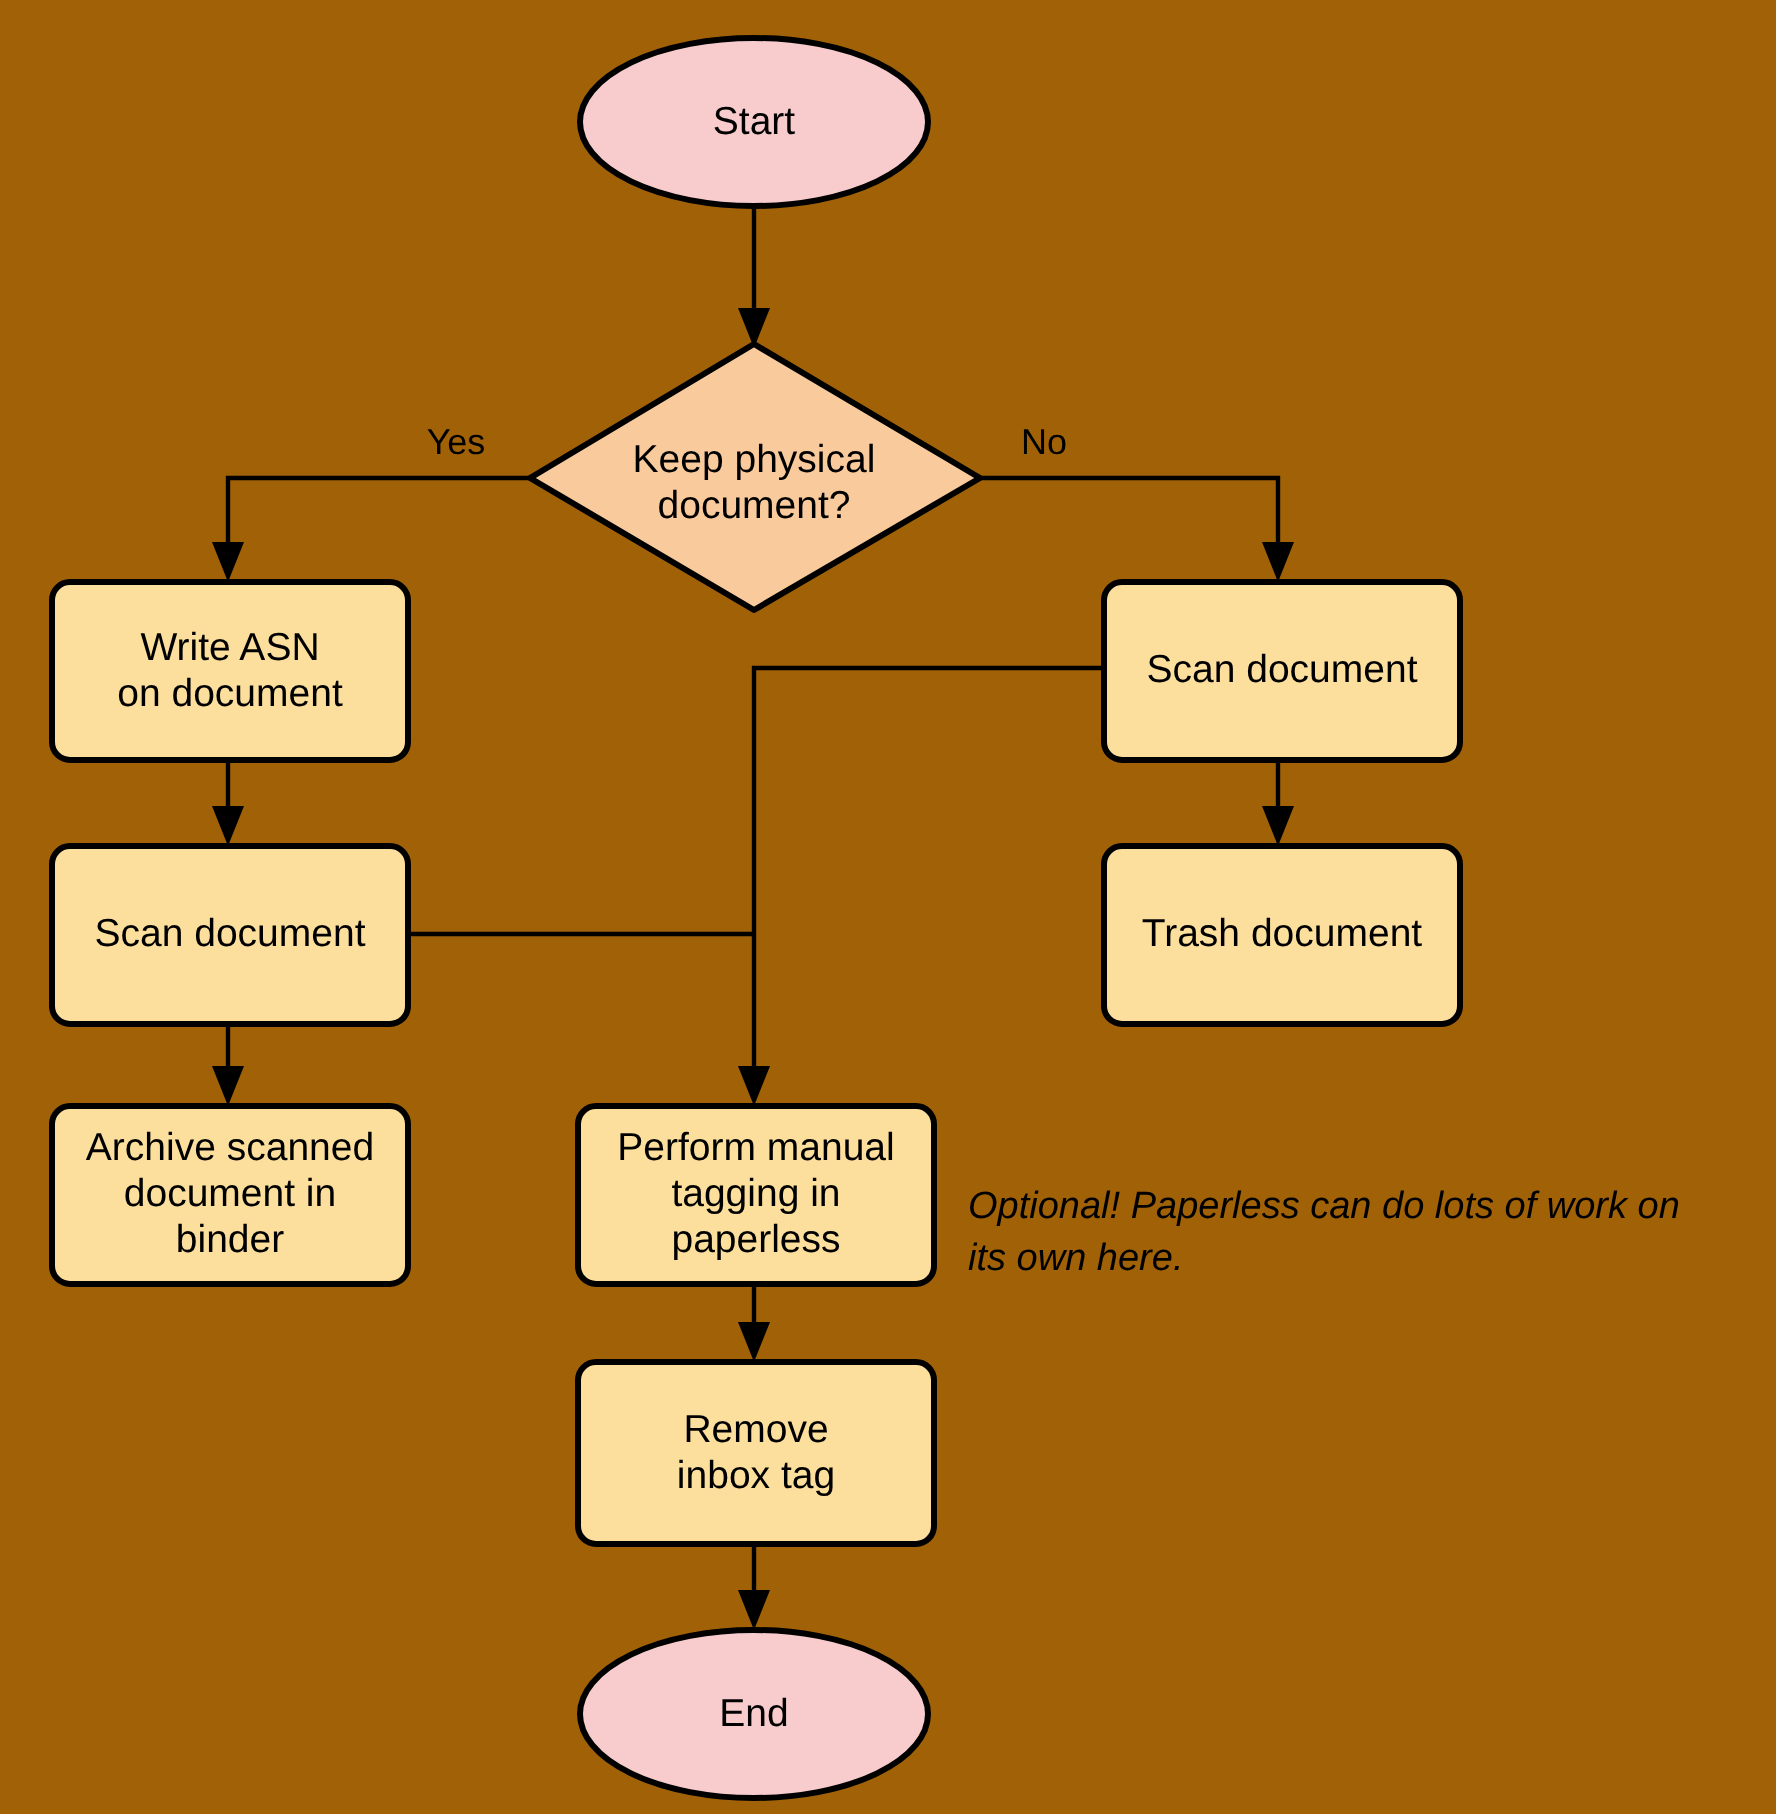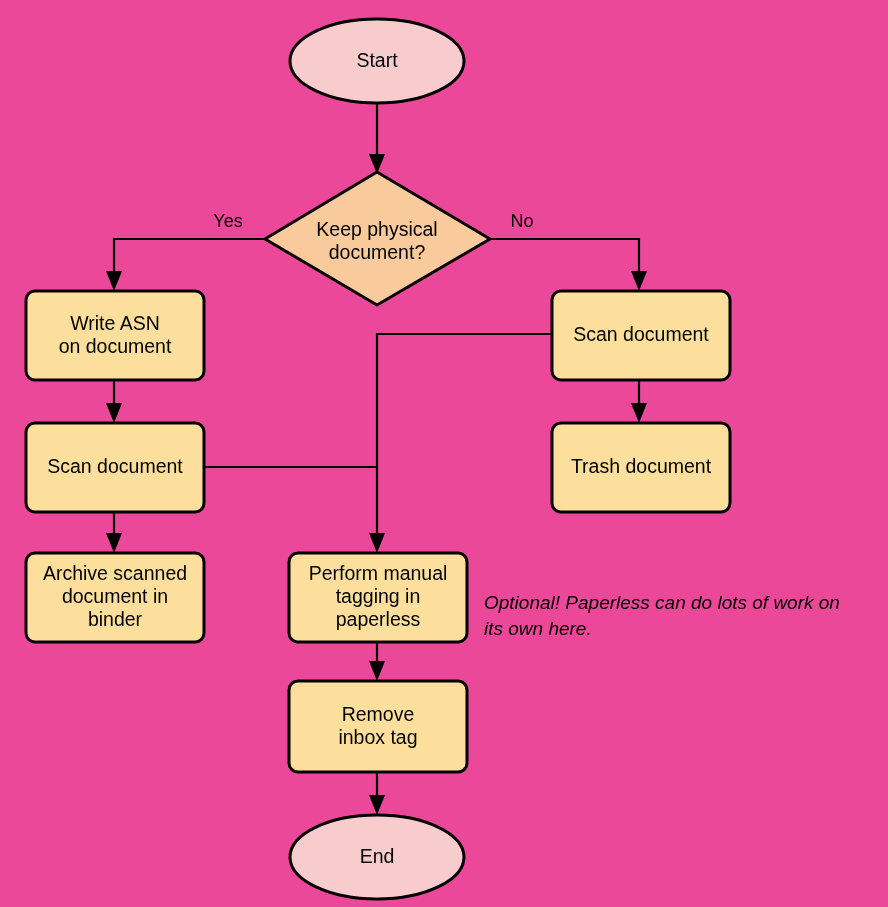--- a/index.html
+++ b/index.html
@@ -11,21 +11,21 @@
   body {
     width: 888px;
     height: 907px;
     overflow: hidden;
     font-family: "Liberation Sans", sans-serif;
   }
   #flowchart-root {
     position: relative;
     width: 888px;
     height: 907px;
-    background: #ec4899;
+    background: #a16207;
   }
   svg#flow-svg {
     display: block;
     width: 888px;
     height: 907px;
   }
   .node-shape {
     stroke: #000000;
     stroke-width: 3;
     stroke-linejoin: round;

